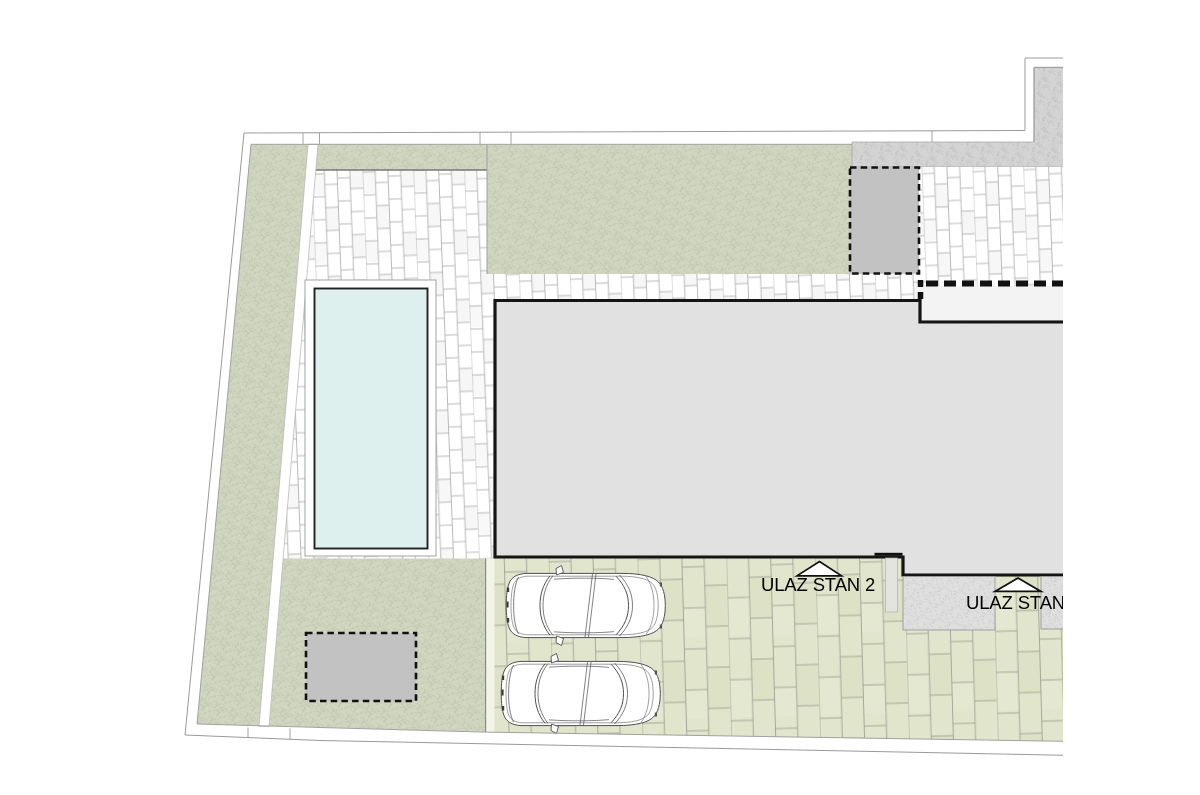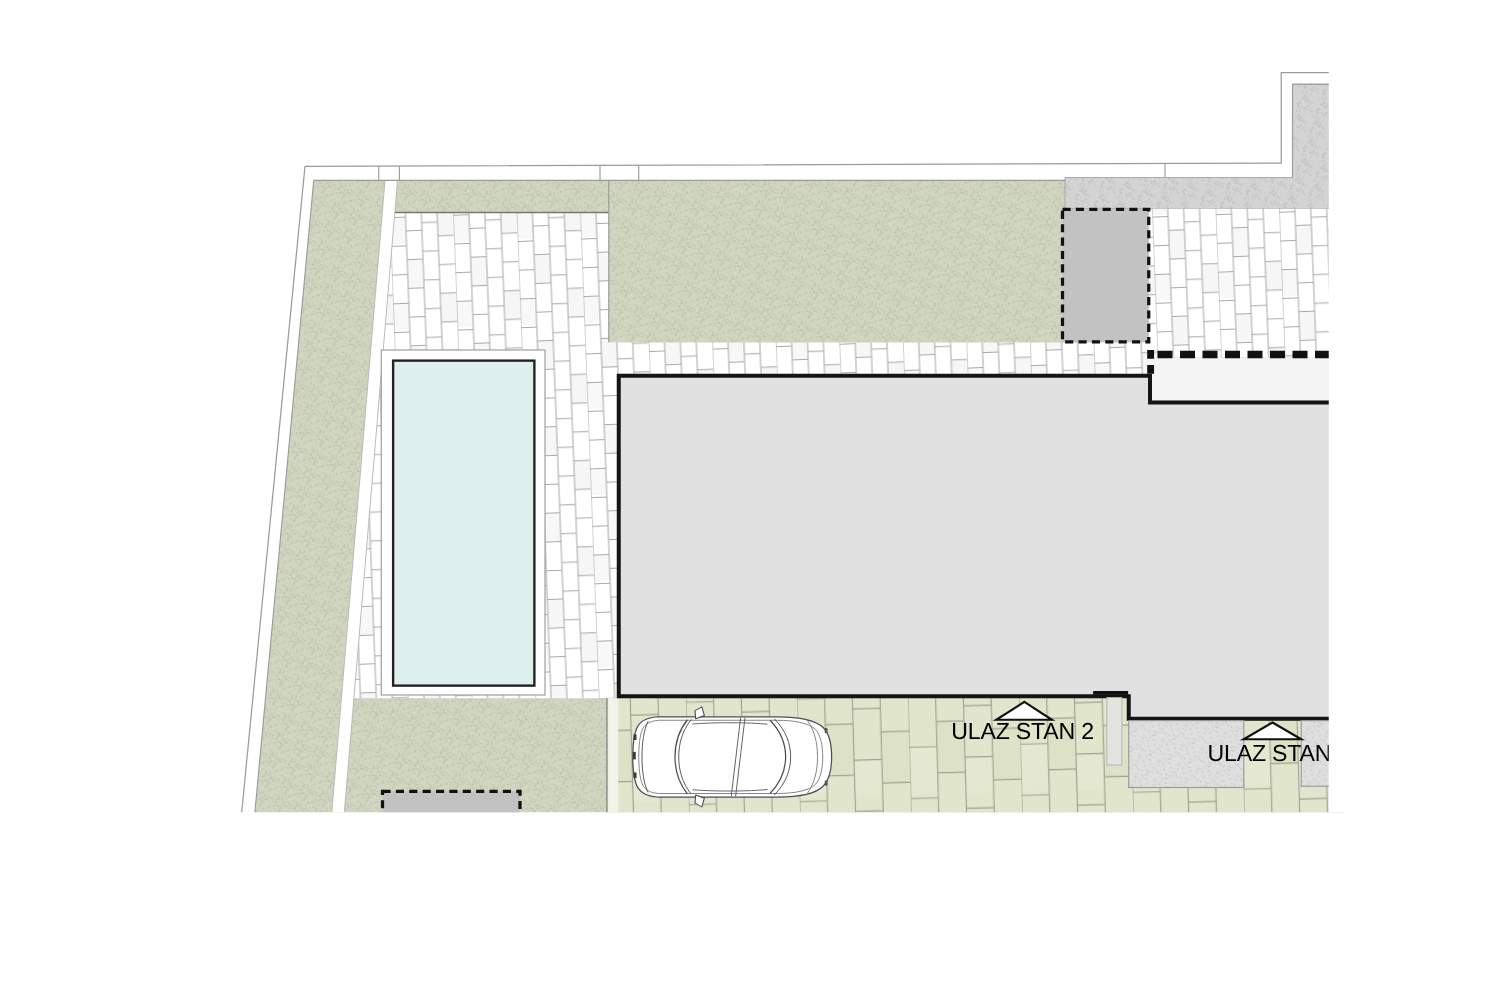--- a/index.html
+++ b/index.html
@@ -1,16 +1,16 @@
 <!DOCTYPE html>
 <html><head>
 <meta charset="utf-8">
 <style>
   html,body{margin:0;padding:0;background:#fff;}
-  #page{position:relative;width:1200px;height:650px;background:#fff;overflow:hidden;
+  #page{position:relative;width:1200px;height:795px;background:#fff;overflow:hidden;
         font-family:"Liberation Sans", sans-serif;}
   svg{display:block;}
 </style>
 </head>
 <body>
 <div id="page">
 <svg width="1200" height="795" viewBox="0 0 1200 795">
 <defs>
   <pattern id="greenStipple" width="16" height="16" patternUnits="userSpaceOnUse" patternTransform="rotate(19)">
           <rect width="16" height="16" fill="#d1d6c1"></rect>

